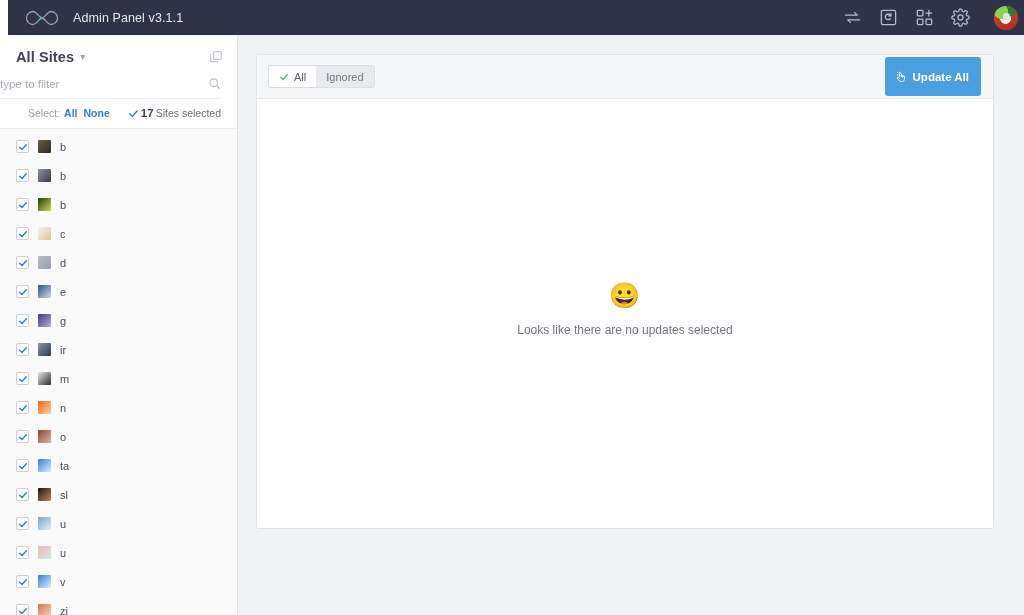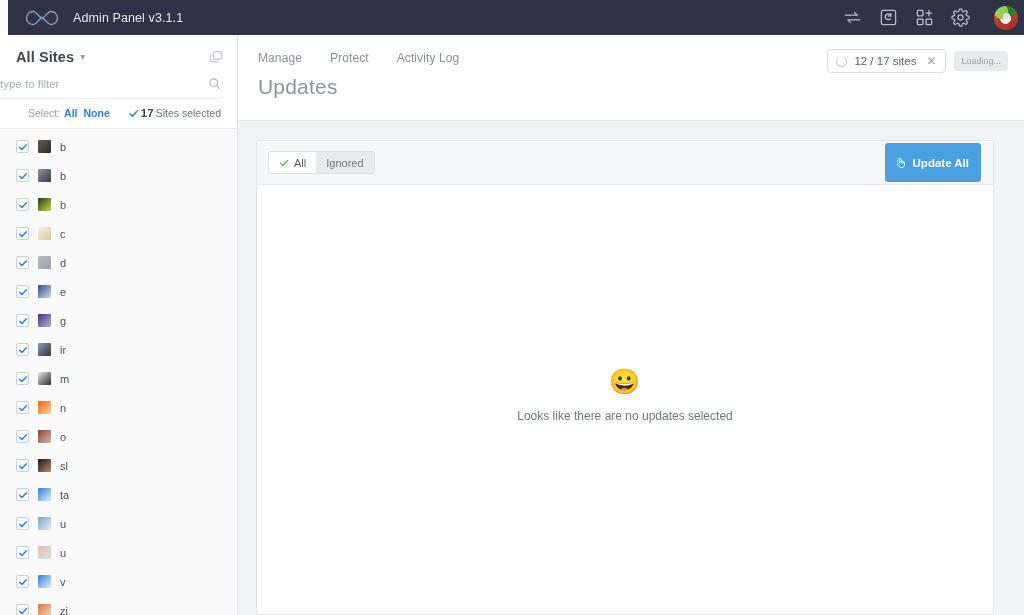--- a/index.html
+++ b/index.html
@@ -506,38 +506,38 @@
         </div>
         <div class="favicon" style="background: linear-gradient(135deg, rgb(138, 68, 52) 0%, rgb(217, 185, 164) 100%);"></div>
         <div class="site-name">o</div>
       </div>
       <div class="site-row">
         <div class="cbox">
           <svg viewBox="0 0 24 24" fill="none" stroke="currentColor" stroke-width="3.4" stroke-linecap="round" stroke-linejoin="round">
             <path d="M4 12.5l5.5 5.5L20 6.5"></path>
           </svg>
         </div>
+        <div class="favicon" style="background: linear-gradient(135deg, rgb(47, 126, 216) 0%, rgb(223, 240, 255) 100%);"></div>
+        <div class="site-name">ta</div>
+      </div>
+      <div class="site-row">
+        <div class="cbox">
+          <svg viewBox="0 0 24 24" fill="none" stroke="currentColor" stroke-width="3.4" stroke-linecap="round" stroke-linejoin="round">
+            <path d="M4 12.5l5.5 5.5L20 6.5"></path>
+          </svg>
+        </div>
         <div class="favicon" style="background: linear-gradient(135deg, rgb(20, 20, 20) 0%, rgb(192, 138, 106) 100%);"></div>
         <div class="site-name">sl</div>
       </div>
       <div class="site-row">
         <div class="cbox">
           <svg viewBox="0 0 24 24" fill="none" stroke="currentColor" stroke-width="3.4" stroke-linecap="round" stroke-linejoin="round">
             <path d="M4 12.5l5.5 5.5L20 6.5"></path>
           </svg>
         </div>
-        <div class="favicon" style="background: linear-gradient(135deg, rgb(47, 126, 216) 0%, rgb(223, 240, 255) 100%);"></div>
-        <div class="site-name">ta</div>
-      </div>
-      <div class="site-row">
-        <div class="cbox">
-          <svg viewBox="0 0 24 24" fill="none" stroke="currentColor" stroke-width="3.4" stroke-linecap="round" stroke-linejoin="round">
-            <path d="M4 12.5l5.5 5.5L20 6.5"></path>
-          </svg>
-        </div>
         <div class="favicon" style="background: linear-gradient(135deg, rgb(122, 164, 200) 0%, rgb(230, 238, 245) 100%);"></div>
         <div class="site-name">u</div>
       </div>
       <div class="site-row">
         <div class="cbox">
           <svg viewBox="0 0 24 24" fill="none" stroke="currentColor" stroke-width="3.4" stroke-linecap="round" stroke-linejoin="round">
             <path d="M4 12.5l5.5 5.5L20 6.5"></path>
           </svg>
         </div>
         <div class="favicon" style="background: linear-gradient(135deg, rgb(244, 184, 176) 0%, rgb(207, 232, 226) 100%);"></div>
@@ -559,37 +559,20 @@
           </svg>
         </div>
         <div class="favicon" style="background: linear-gradient(135deg, rgb(217, 115, 74) 0%, rgb(243, 216, 196) 100%);"></div>
         <div class="site-name">zi</div>
       </div>
     </div>
 </div>
 
 <div class="main">
 
-  <div class="main-header">
-    <div class="tabs" id="tabs">
-        <div class="tab">Manage</div>
-        <div class="tab">Protect</div>
-        <div class="tab">Activity Log</div>
-      </div>
-    <div class="page-title">Updates</div>
-
-    <div class="header-right">
-      <div class="sites-pill">
-        <span class="pill-spinner"></span>
-        <span>12 / 17 sites</span>
-        <span class="pill-x">✕</span>
-      </div>
-      <div class="loading-badge">Loading...</div>
-    </div>
-  </div>
 
   <div class="panel">
     <div class="panel-toolbar">
       <div class="segmented" id="segmented">
           <div class="seg active">
             <svg viewBox="0 0 24 24" fill="none" stroke="currentColor" stroke-width="3.2" stroke-linecap="round" stroke-linejoin="round">
               <path d="M4 12.5l5.5 5.5L20 6.5"></path>
             </svg>
             <span>All</span>
           </div>

